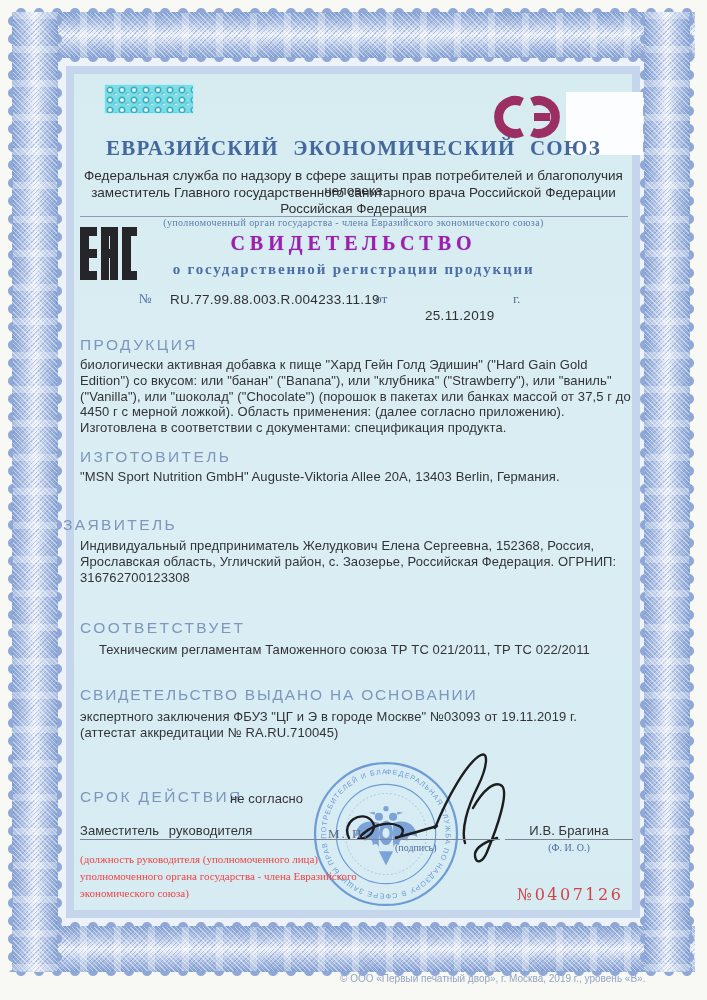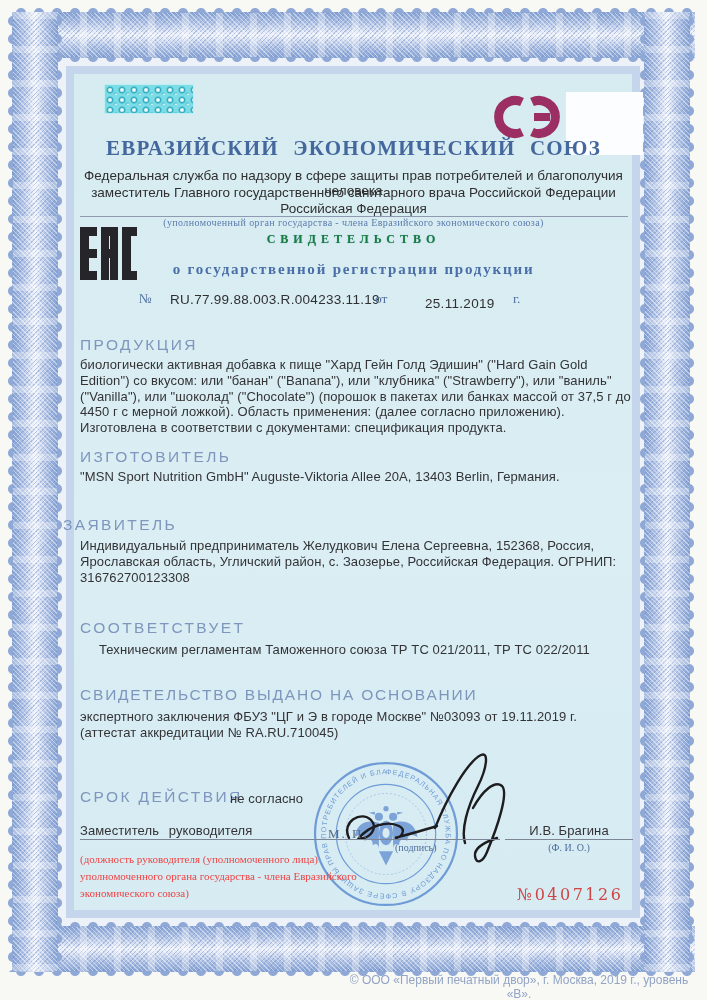--- a/index.html
+++ b/index.html
@@ -47,31 +47,31 @@
   .holo{left:104px;top:84px;width:88px;height:28px;background-color:#7ddde6;
     background-image:
       radial-gradient(circle at 5px 5px, rgba(255,255,255,.9) 1.2px, rgba(30,160,185,.85) 2.6px, rgba(125,221,230,.15) 4.2px),
       radial-gradient(circle at 11px 10px, rgba(255,255,255,.7) 1px, rgba(30,160,185,.5) 2px, rgba(125,221,230,0) 3.6px);
     background-size:12px 10px,12px 10px;border:1px solid #bfeef2;}
   .blank-patch{left:566px;top:92px;width:77px;height:63px;background:#fcfdfe;}
   .union-title{top:136px;font-size:21px;font-weight:bold;letter-spacing:1.2px;word-spacing:8px;color:#44679e;}
   .auth{font-size:13.5px;color:#2f2f31;}
   .auth-rule{left:80px;top:216px;width:548px;border-top:1px solid #8f9ab0;height:0;}
   .auth-note{top:217px;font-size:10px;color:#5b7bae;letter-spacing:.4px;}
-  .doc-title{top:232px;font-size:12px;font-weight:bold;letter-spacing:5px;color:#15803d;
+  .doc-title{top:232px;font-size:20px;font-weight:bold;letter-spacing:5px;color:#a21caf;
     text-shadow:0 0 1px rgba(110,144,198,.75);}
   .doc-subtitle{top:261px;font-size:15px;font-weight:bold;letter-spacing:1.8px;color:#4a6ea8;}
   .blue-lab{font-family:"Liberation Serif",serif;font-size:13.5px;color:#51719f;}
   .num-val{font-size:13.5px;color:#303033;letter-spacing:.3px;}
   
   .sign-line{border-top:1px solid #7d8494;height:0;}
   .small-note{font-family:"Liberation Serif",serif;font-size:10px;color:#4d6d9c;}
   .pos-note{font-family:"Liberation Serif",serif;font-size:11px;line-height:17px;color:#ef4444;}
   .serial{font-family:"DejaVu Serif","Liberation Serif",serif;font-size:16px;letter-spacing:2.5px;color:#cf4545;}
-  .footer{font-size:12px;color:#93a5c5;text-align:center;}
+  .footer{font-size:10px;color:#93a5c5;text-align:left;}
   svg{display:block;}
 </style>
 </head>
 <body>
 
 <div class="page">
 
   <div class="frame-gap"></div>
   <div class="frame-inner"></div>
   <div class="content-bg"></div>
@@ -113,21 +113,21 @@
       <rect x="42" y="44" width="15" height="9"></rect>
     </g>
   </svg>
 
   <div class="abs center serif doc-title">СВИДЕТЕЛЬСТВО</div>
   <div class="abs center serif doc-subtitle">о государственной регистрации продукции</div>
 
   <div class="abs blue-lab" style="left:139px;top:291px;">№</div>
   <div class="abs num-val" style="left:170px;top:292px;">RU.77.99.88.003.R.004233.11.19</div>
   <div class="abs blue-lab" style="left:375px;top:291px;">от</div>
-  <div class="abs num-val" style="left:425px;top:296px;">25.11.2019</div>
+  <div class="abs num-val" style="left:425px;top:308px;">25.11.2019</div>
   <div class="abs blue-lab" style="left:513px;top:291px;">г.</div>
 
   <div class="abs sec-h" style="left:80px;top:336px;">ПРОДУКЦИЯ</div>
   <div class="abs body-t" style="left:80px;top:357px;width:552px;">биологически активная добавка к пище "Хард Гейн Голд Эдишин" ("Hard Gain Gold Edition") со вкусом: или "банан" ("Banana"), или "клубника" ("Strawberry"), или "ваниль" ("Vanilla"), или "шоколад" ("Chocolate") (порошок в пакетах или банках массой от 37,5 г до 4450 г с мерной ложкой). Область применения: (далее согласно приложению). Изготовлена в соответствии с документами: спецификация продукта.</div>
 
   <div class="abs sec-h" style="left:80px;top:448px;">ИЗГОТОВИТЕЛЬ</div>
   <div class="abs body-t" style="left:80px;top:469px;width:552px;">"MSN Sport Nutrition GmbH" Auguste-Viktoria Allee 20A, 13403 Berlin, Германия.</div>
 
   <div class="abs sec-h" style="left:63px;top:516px;">ЗАЯВИТЕЛЬ</div>
   <div class="abs body-t" style="left:80px;top:538px;width:552px;">Индивидуальный предприниматель Желудкович Елена Сергеевна, 152368, Россия, Ярославская область, Угличский район, с. Заозерье, Российская Федерация. ОГРНИП: 316762700123308</div>

